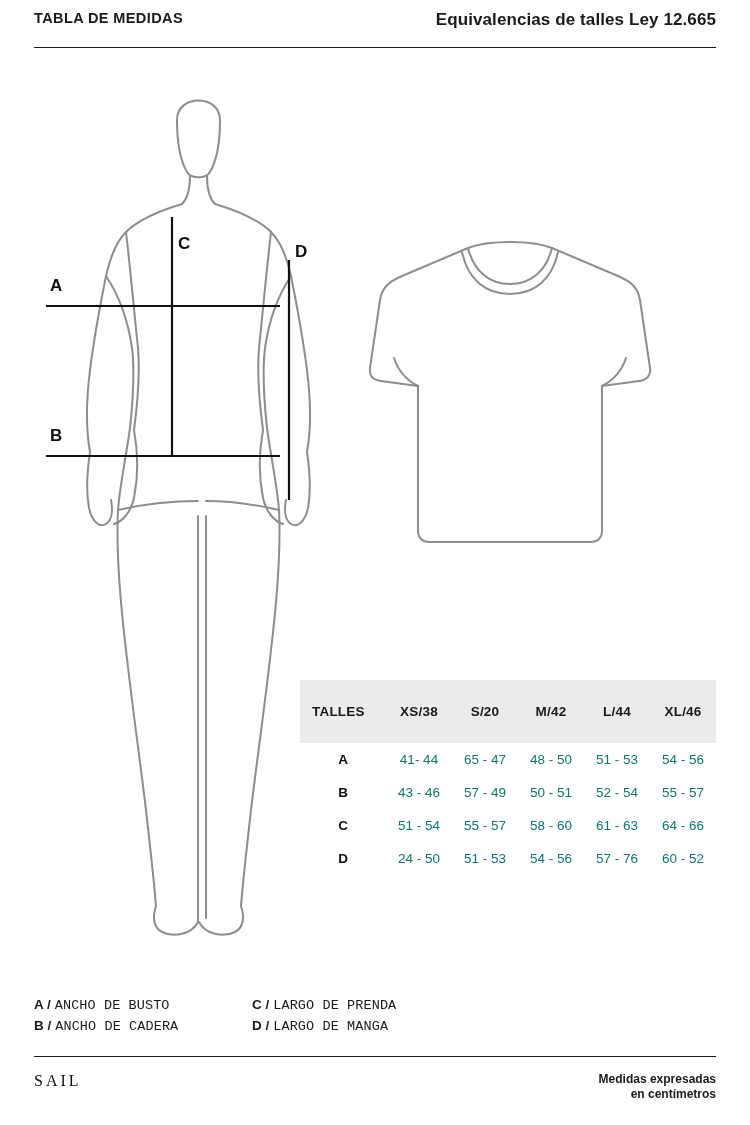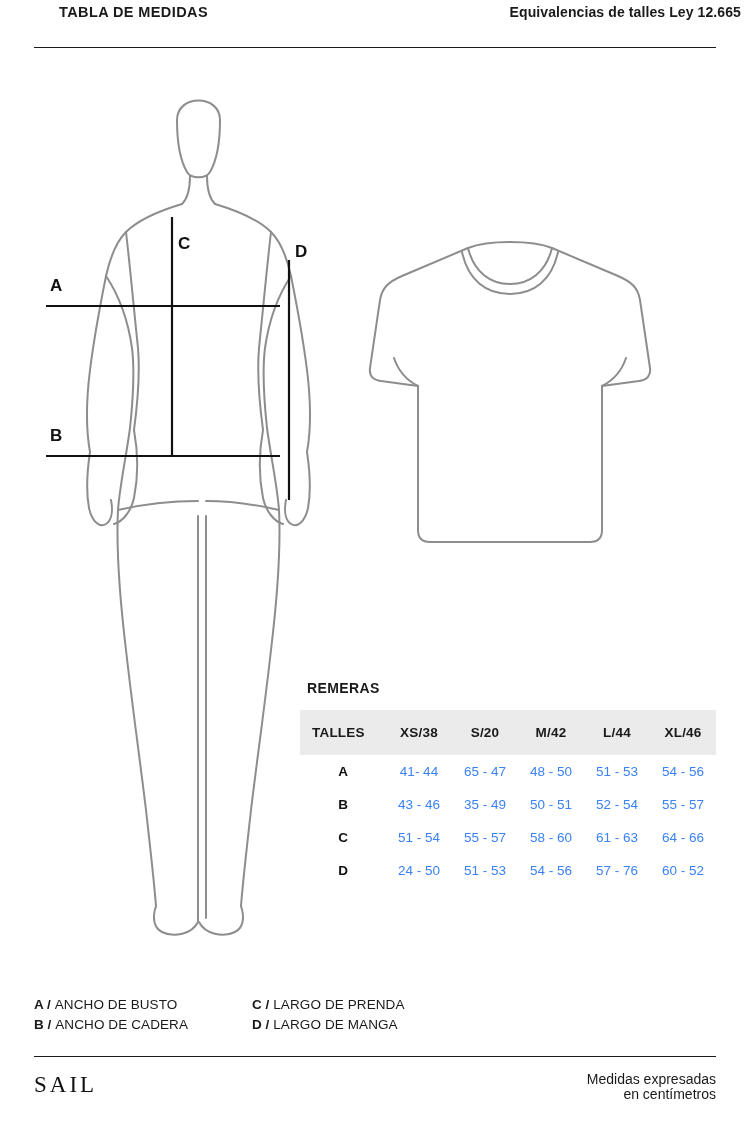--- a/index.html
+++ b/index.html
@@ -18,34 +18,33 @@
 
   .page {
     position: absolute;
     inset: 0;
   }
 
   
   .header {
     position: absolute;
     left: 34px;
-    top: 4px;
+    top: 10px;
     width: 682px;
     display: flex;
     justify-content: space-between;
     align-items: flex-start;
-    margin-left: 25px;
   }
   .header-title {
     font-size: 14.5px;
     font-weight: bold;
     letter-spacing: 0.4px;
   }
   .header-law {
-    font-size: 14px;
+    font-size: 17px;
     font-weight: bold;
     letter-spacing: 0.1px;
   }
   .rule {
     position: absolute;
     left: 34px;
     width: 682px;
     height: 1px;
     background: #1a1a1a;
   }
@@ -99,33 +98,33 @@
     margin: 0 0 14px 7px;
   }
   table.sizes {
     border-collapse: collapse;
     width: 416px;
     font-size: 13.5px;
   }
   table.sizes thead th {
     background: #ebebeb;
     font-weight: bold;
-    padding: 15px 4px;
+    padding: 24px 4px;
     text-align: center;
     font-size: 13.5px;
     letter-spacing: 0.2px;
   }
   table.sizes thead th:first-child {
     text-align: left;
     padding-left: 12px;
   }
   table.sizes tbody td {
     padding: 9px 4px;
     text-align: center;
-    color: #3b82f6;
+    color: #0f766e;
   }
   table.sizes tbody td.rowhead {
     font-weight: bold;
     color: #111;
     text-align: center;
     width: 78px;
   }
 
   
   .legend {
@@ -142,39 +141,40 @@
     display: flex;
     align-items: baseline;
   }
   .legend-col.first { width: 218px; }
   .legend-key {
     font-weight: bold;
     margin-right: 4px;
   }
   .legend-text {
     letter-spacing: 0.1px;
+    font-family: Liberation Mono, monospace;
   }
 
   
   .brand {
     position: absolute;
     left: 34px;
     top: 1072px;
     font-family: "Liberation Serif", serif;
-    font-size: 23px;
+    font-size: 16px;
     letter-spacing: 3px;
     color: #111;
   }
   .footnote {
     position: absolute;
     right: 34px;
     top: 1072px;
     text-align: right;
-    font-size: 14px;
-    font-weight: normal;
+    font-size: 12px;
+    font-weight: bold;
     line-height: 15px;
     color: #1a1a1a;
   }
 </style>
 </head>
 <body>
 
 <div class="page">
 
   <div class="header">
@@ -257,21 +257,20 @@
         <path d="M118 18 C124 42 140 54 160 54 C180 54 196 42 202 18"></path>
         <path d="M112 22 C118 50 136 64 160 64 C184 64 202 50 208 22"></path>
 
         <path d="M68 156 C56 150 48 140 44 128"></path>
         <path d="M252 156 C264 150 272 140 276 128"></path>
       </g>
     </svg>
   </div>
 
   <div class="table-block">
-    <div class="table-title">REMERAS</div>
     <table class="sizes">
       <thead>
         <tr>
           <th>TALLES</th>
           <th>XS/38</th>
           <th>S/20</th>
           <th>M/42</th>
           <th>L/44</th>
           <th>XL/46</th>
         </tr>
@@ -281,21 +280,21 @@
           <td class="rowhead">A</td>
           <td>41- 44</td>
           <td>65 - 47</td>
           <td>48 - 50</td>
           <td>51 - 53</td>
           <td>54 - 56</td>
         </tr>
         <tr>
           <td class="rowhead">B</td>
           <td>43 - 46</td>
-          <td>35 - 49</td>
+          <td>57 - 49</td>
           <td>50 - 51</td>
           <td>52 - 54</td>
           <td>55 - 57</td>
         </tr>
         <tr>
           <td class="rowhead">C</td>
           <td>51 - 54</td>
           <td>55 - 57</td>
           <td>58 - 60</td>
           <td>61 - 63</td>

